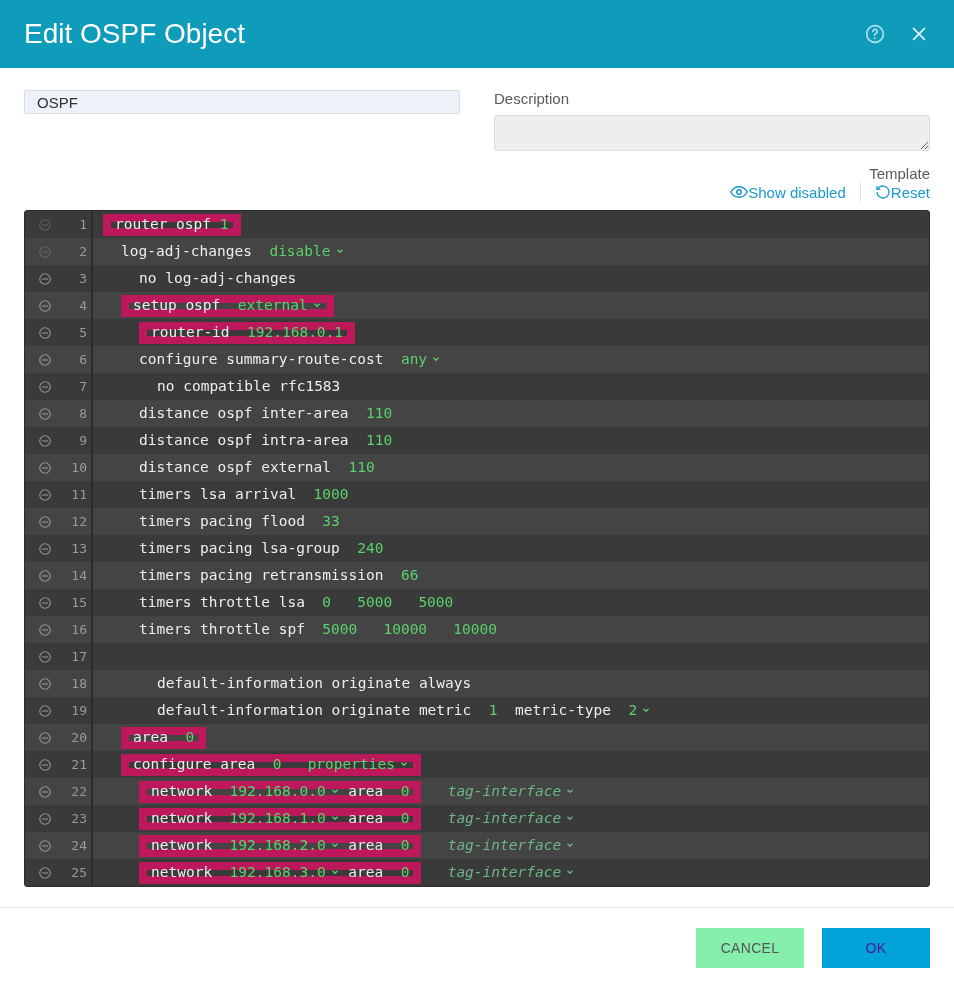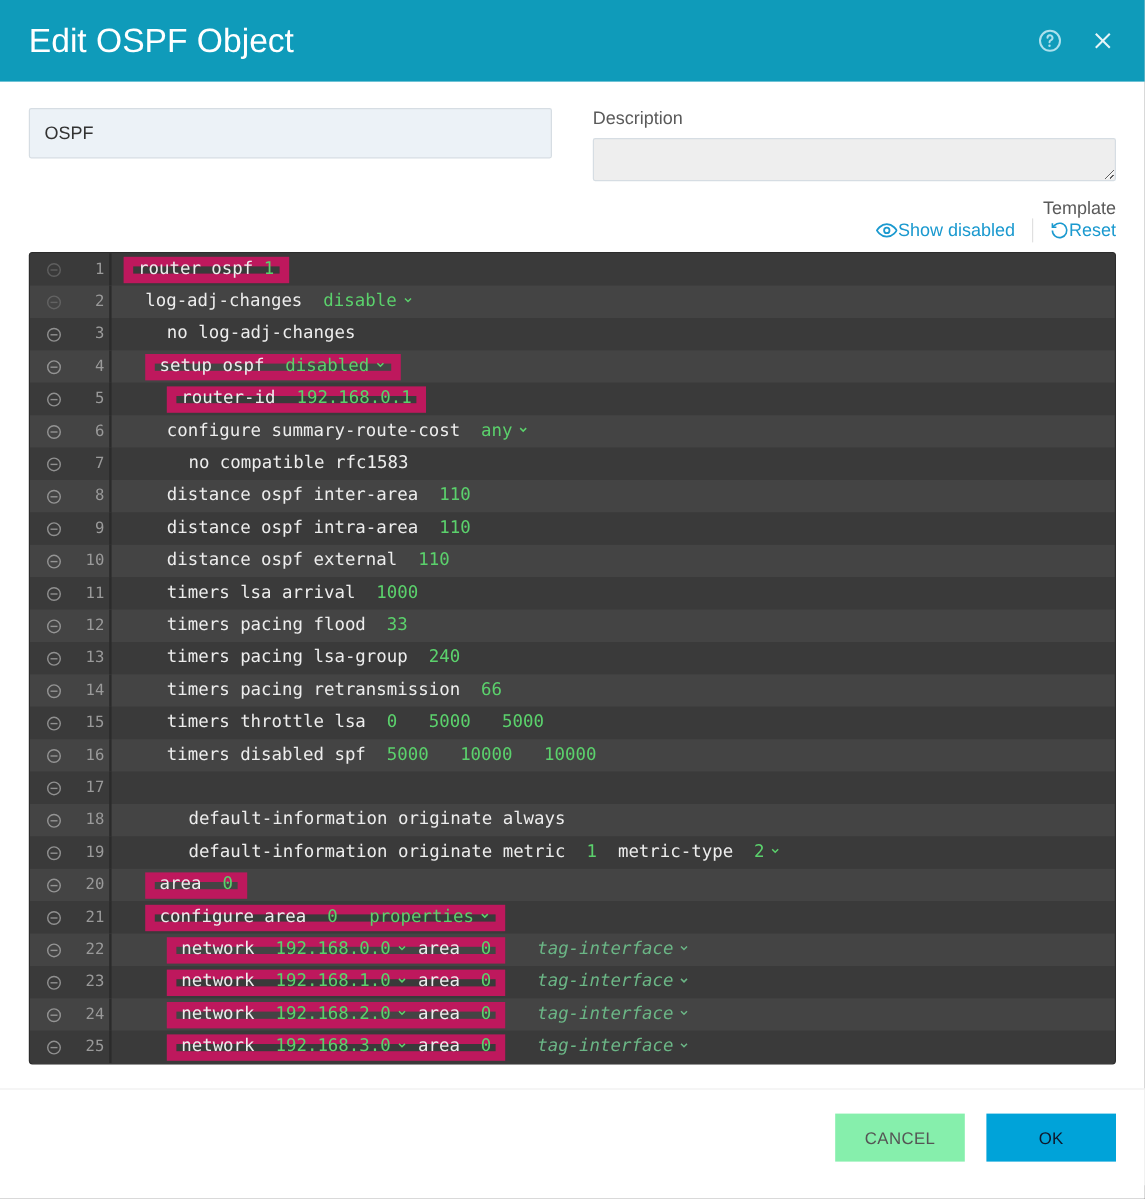--- a/index.html
+++ b/index.html
@@ -27,21 +27,21 @@
   .form-area { padding: 22px 24px 8px 24px; display: flex; gap: 34px; }
   .field { flex: 1; display: flex; flex-direction: column; }
   .field-label { color: #5a5a5a; font-size: 15px; margin-bottom: 8px; }
   .text-input {
     border: 1px solid #d6dde3;
     background: #ecf2f7;
     padding: 8px 12px;
     font-size: 15px;
     color: #333;
     border-radius: 2px;
-    height: 42px;
+    height: 24px;
   }
   .textarea {
     border: 1px solid #d6dde3;
     background: #eeeeee;
     padding: 8px 12px;
     font-size: 15px;
     color: #333;
     border-radius: 2px;
     height: 36px;
     resize: both;
@@ -90,21 +90,21 @@
   }
   .btn {
     min-width: 108px;
     height: 40px;
     font-size: 14px;
     border: none;
     cursor: pointer;
     letter-spacing: .3px;
   }
   .btn.cancel { background: #86efac; color: #555; }
-  .btn.ok { background: #00a3d9; color: #0f172a; }
+  .btn.ok { background: #00a3d9; color: #4c1d95; }
 </style>
 </head>
 <body>
 
 <div class="header">
   <h1>Edit OSPF Object</h1>
   <div class="header-actions">
     <span class="header-icon">
       <svg viewBox="0 0 24 24" width="20" height="20" fill="#bfe9f3">
           <circle cx="12" cy="12" r="10" fill="none" stroke="#bfe9f3" stroke-width="2"></circle>
@@ -191,21 +191,21 @@
       </div>
       <div class="row odd">
         <div class="gutter">
           <svg width="14" height="14" viewBox="0 0 24 24" fill="none" stroke="#c9c9c9" stroke-width="2">
             <circle cx="12" cy="12" r="9"></circle>
             <line x1="7" y1="12" x2="17" y2="12"></line>
           </svg>
         </div>
         <div class="lineno">4</div>
         <div class="divider"></div>
-        <div class="code" style="padding-left: 18px;"><span class="box"><span>setup ospf  </span><span class="val">disabled</span><span><svg class="chev" width="10" height="10" viewBox="0 0 24 24" fill="none" stroke="#5bd16c" stroke-width="3">
+        <div class="code" style="padding-left: 18px;"><span class="box"><span>setup ospf  </span><span class="val">external</span><span><svg class="chev" width="10" height="10" viewBox="0 0 24 24" fill="none" stroke="#5bd16c" stroke-width="3">
                 <polyline points="6 9 12 15 18 9"></polyline>
               </svg></span></span></div>
       </div>
       <div class="row even">
         <div class="gutter">
           <svg width="14" height="14" viewBox="0 0 24 24" fill="none" stroke="#c9c9c9" stroke-width="2">
             <circle cx="12" cy="12" r="9"></circle>
             <line x1="7" y1="12" x2="17" y2="12"></line>
           </svg>
         </div>
@@ -327,21 +327,21 @@
       </div>
       <div class="row odd">
         <div class="gutter">
           <svg width="14" height="14" viewBox="0 0 24 24" fill="none" stroke="#c9c9c9" stroke-width="2">
             <circle cx="12" cy="12" r="9"></circle>
             <line x1="7" y1="12" x2="17" y2="12"></line>
           </svg>
         </div>
         <div class="lineno">16</div>
         <div class="divider"></div>
-        <div class="code" style="padding-left: 36px;"><span><span>timers disabled spf  </span><span class="val">5000</span><span>   </span><span class="val">10000</span><span>   </span><span class="val">10000</span></span></div>
+        <div class="code" style="padding-left: 36px;"><span><span>timers throttle spf  </span><span class="val">5000</span><span>   </span><span class="val">10000</span><span>   </span><span class="val">10000</span></span></div>
       </div>
       <div class="row even">
         <div class="gutter">
           <svg width="14" height="14" viewBox="0 0 24 24" fill="none" stroke="#c9c9c9" stroke-width="2">
             <circle cx="12" cy="12" r="9"></circle>
             <line x1="7" y1="12" x2="17" y2="12"></line>
           </svg>
         </div>
         <div class="lineno">17</div>
         <div class="divider"></div>

